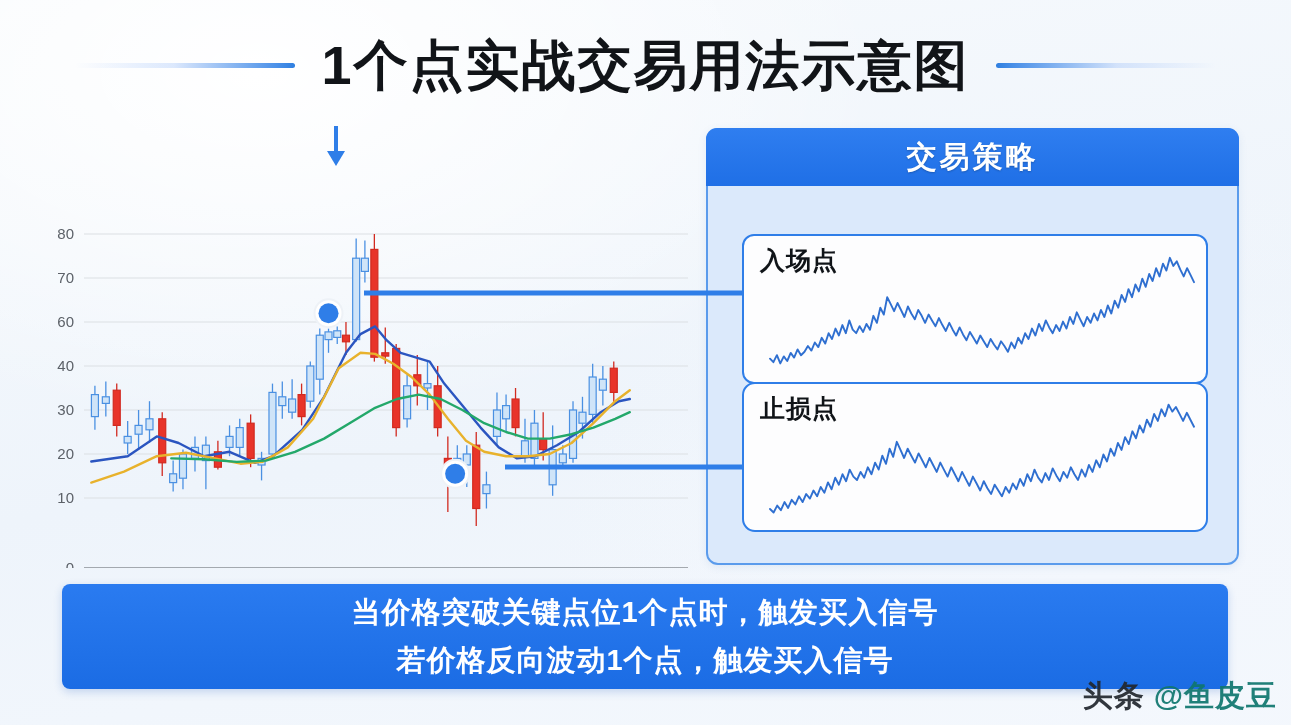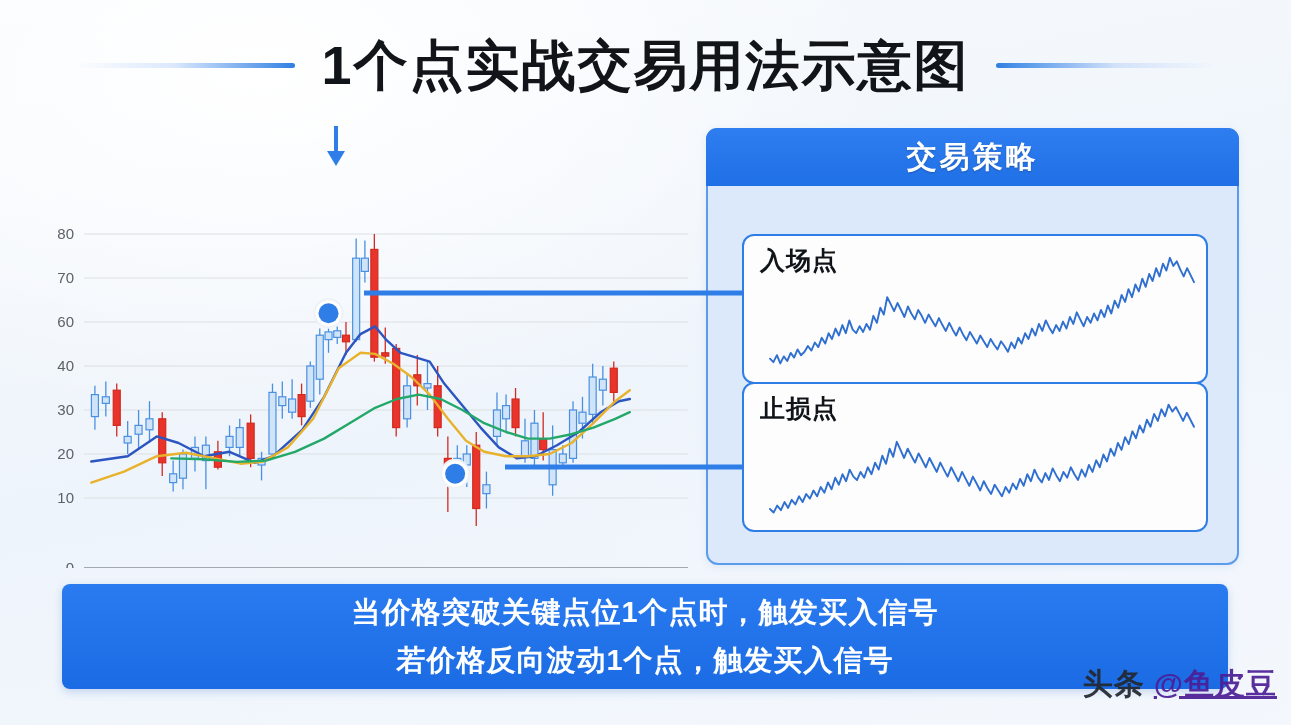--- a/index.html
+++ b/index.html
@@ -106,21 +106,21 @@
   .strategy-card {
     position: absolute;
     left: 34px;
     width: 466px; height: 150px;
     background: #fdfdfe;
     border: 2px solid #2f7ee8;
     border-radius: 12px;
     overflow: hidden;
   }
   #strategy-card-entry { top: 76px; margin-top: 28px; }
-  #strategy-card-stop  { top: 252px; }
+  #strategy-card-stop  { top: 252px; border-radius: 13px; }
   .strategy-card-label {
     position: absolute;
     left: 16px; top: 8px;
     font-size: 25px;
     font-weight: 700;
     color: #101418;
     z-index: 2;
     letter-spacing: 1px;
   }
   .strategy-card-spark {
@@ -156,32 +156,32 @@
     font-size: 29px;
     font-weight: 700;
     letter-spacing: 1px;
     line-height: 1.35;
     white-space: nowrap;
   }
 
   
   #watermark {
     position: absolute;
-    right: 14px; bottom: 20px;
+    right: 14px; bottom: 8px;
     display: flex;
     align-items: flex-start;
     gap: 9px;
     font-size: 30px;
     font-weight: 700;
     color: #2a2f36;
     opacity: 0.92;
     letter-spacing: 1px;
   }
   #watermark-brand { color: #22272e; }
-  #watermark-handle { color: #4c1d95; text-decoration: underline; }
+  #watermark-handle { color: #0f766e; }
 </style>
 </head>
 <body>
 
 <div id="title-bar">
   <div class="title-rule left"></div>
   <div id="page-title">1个点实战交易用法示意图</div>
   <div class="title-rule right"></div>
 </div>
 

